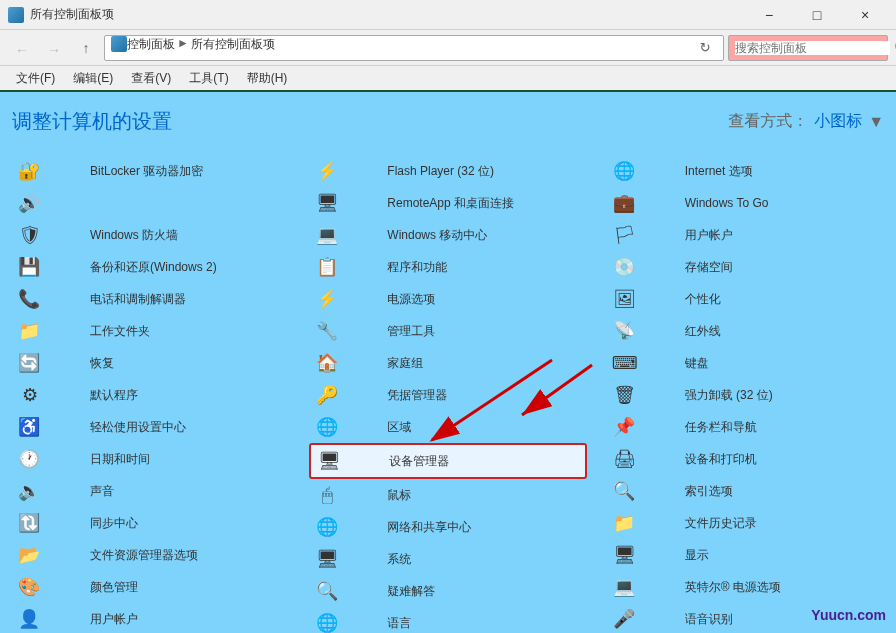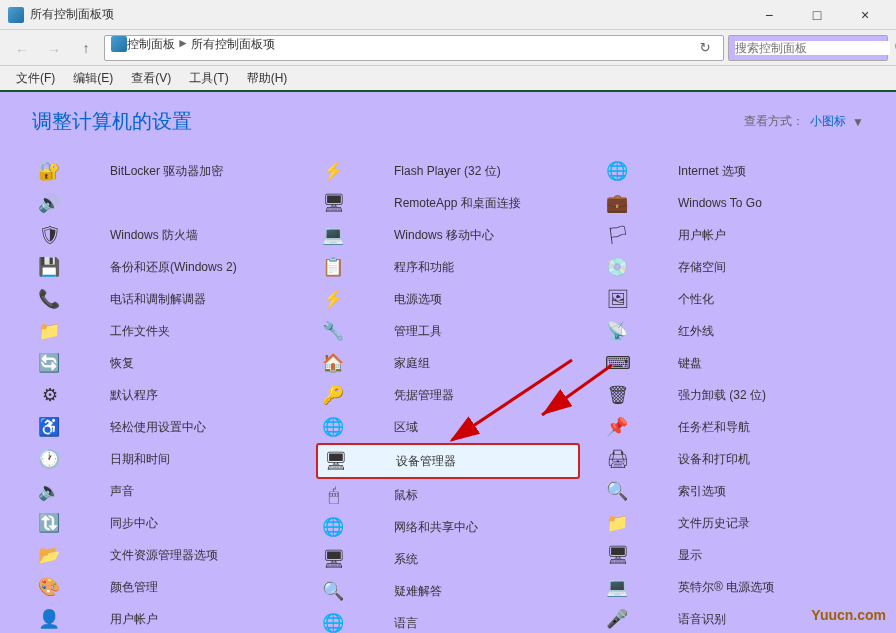--- a/index.html
+++ b/index.html
@@ -30,52 +30,52 @@
       gap: 4px;
       border-bottom: 1px solid #d0d0d0;
     }
     .nav-btn { width: 28px; height: 28px; border: none; background: transparent; cursor: pointer; display: flex; align-items: center; justify-content: center; border-radius: 3px; color: #666; font-size: 14px; }
     .nav-btn.disabled { color: #bbb; cursor: default; }
     .address-bar-container { flex: 1; display: flex; align-items: flex-start; background: white; border: 1px solid #aaa; height: 26px; border-radius: 2px; padding: 0 6px; gap: 0; }
     .breadcrumb-icon { width: 16px; height: 16px; background: linear-gradient(135deg, #4a9fd4, #2070a0); border-radius: 2px; flex-shrink: 0; }
     .breadcrumb-text { color: #333; font-size: 12px; }
     .breadcrumb-sep { color: #666; font-size: 12px; margin: 0 2px; }
     .refresh-btn { width: 24px; height: 24px; border: none; background: transparent; cursor: pointer; color: #666; display: flex; align-items: center; justify-content: center; }
-    .search-bar { display: flex; align-items: center; background: #c4b5fd; border: 1px solid #aaa; height: 26px; width: 160px; border-radius: 2px; padding: 0 6px; gap: 4px; }
+    .search-bar { display: flex; align-items: center; background: #fca5a5; border: 1px solid #aaa; height: 26px; width: 160px; border-radius: 2px; padding: 0 6px; gap: 4px; }
     .search-input { border: none; outline: none; font-size: 12px; flex: 1; color: #999; }
 
     
     .menu-bar {
       background: #f0f0f0;
       height: 26px;
       display: flex;
       align-items: center;
       padding: 0 8px;
       gap: 2px;
       border-bottom: 2px solid #14532d;
     }
     .menu-item { padding: 2px 8px; cursor: pointer; font-size: 12px; color: #333; border-radius: 2px; }
 
     
     .main-content {
-      background: #c4b5fd;
-      padding: 16px 32px;
+      background: #7dd3fc;
+      padding: 16px 12px;
       height: calc(633px - 30px - 36px - 26px);
       overflow-y: auto;
     }
 
     
     .page-header {
       display: flex;
       justify-content: space-between;
       align-items: center;
       margin-bottom: 20px;
     }
     .page-title { font-size: 20px; color: #0066cc; font-weight: normal; }
-    .view-options { display: flex; align-items: center; gap: 6px; font-size: 12px; color: #333; }
+    .view-options { display: flex; align-items: center; gap: 6px; font-size: 16px; color: #333; }
     .view-label { color: #666; }
     .view-value { color: #0066cc; cursor: pointer; text-align: right; }
     .view-dropdown { color: #666; cursor: pointer; }
 
     
     .items-grid {
       display: grid;
       grid-template-columns: repeat(3, 1fr);
       gap: 0;
       column-gap: 20px;
@@ -102,21 +102,21 @@
       justify-content: center;
       font-size: 18px;
     }
     .item-label { font-size: 12px; white-space: nowrap; overflow: hidden; text-overflow: ellipsis; margin-left: 40px; }
     
     
     .watermark {
       position: fixed;
       bottom: 10px;
       right: 10px;
-      color: #a16207;
+      color: #4c1d95;
       font-size: 14px;
       font-weight: bold;
     }
 
     
     .content-wrapper { position: relative; }
     .red-arrow {
       position: absolute;
       top: 200px;
       left: 480px;

